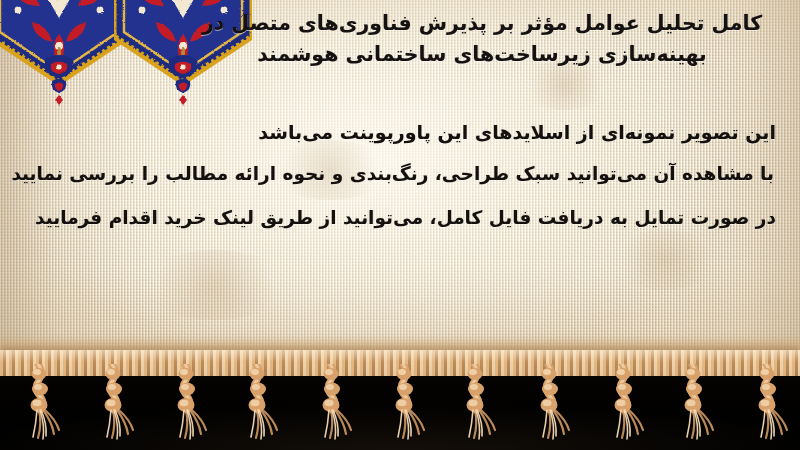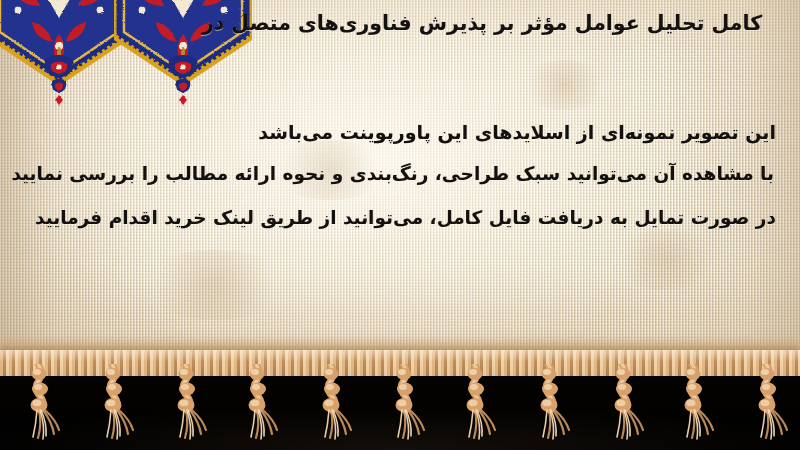--- a/index.html
+++ b/index.html
@@ -238,20 +238,21 @@
         <path d="M71 136 q4 -3 8 0 q1 5 -4 7 q-5 -2 -4 -7Z" fill="#c31f26"></path>
         <path d="M75 147 l4 5 -4 5 -4 -5Z" fill="#c31f26"></path>
       </g>
     </svg>
   </div>
 
   <div class="text-layer">
 
     <div class="title">
       <span class="tline">کامل تحلیل عوامل مؤثر بر پذیرش فناوری‌های متصل در</span>
+      <span class="tline">بهینه‌سازی زیرساخت‌های ساختمانی هوشمند</span>
     </div>
 
     <div class="body-block">
       <div class="body-line bl1">این تصویر نمونه‌ای از اسلایدهای این پاورپوینت می‌باشد</div>
       <div class="body-line bl2">با مشاهده آن می‌توانید سبک طراحی، رنگ‌بندی و نحوه ارائه مطالب را بررسی نمایید</div>
       <div class="body-line bl3">در صورت تمایل به دریافت فایل کامل، می‌توانید از طریق لینک خرید اقدام فرمایید</div>
     </div>
 
   </div>
 

